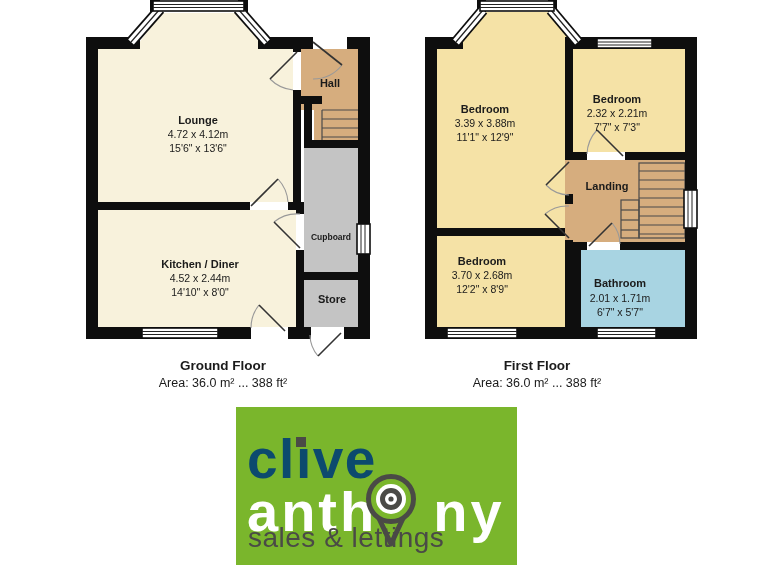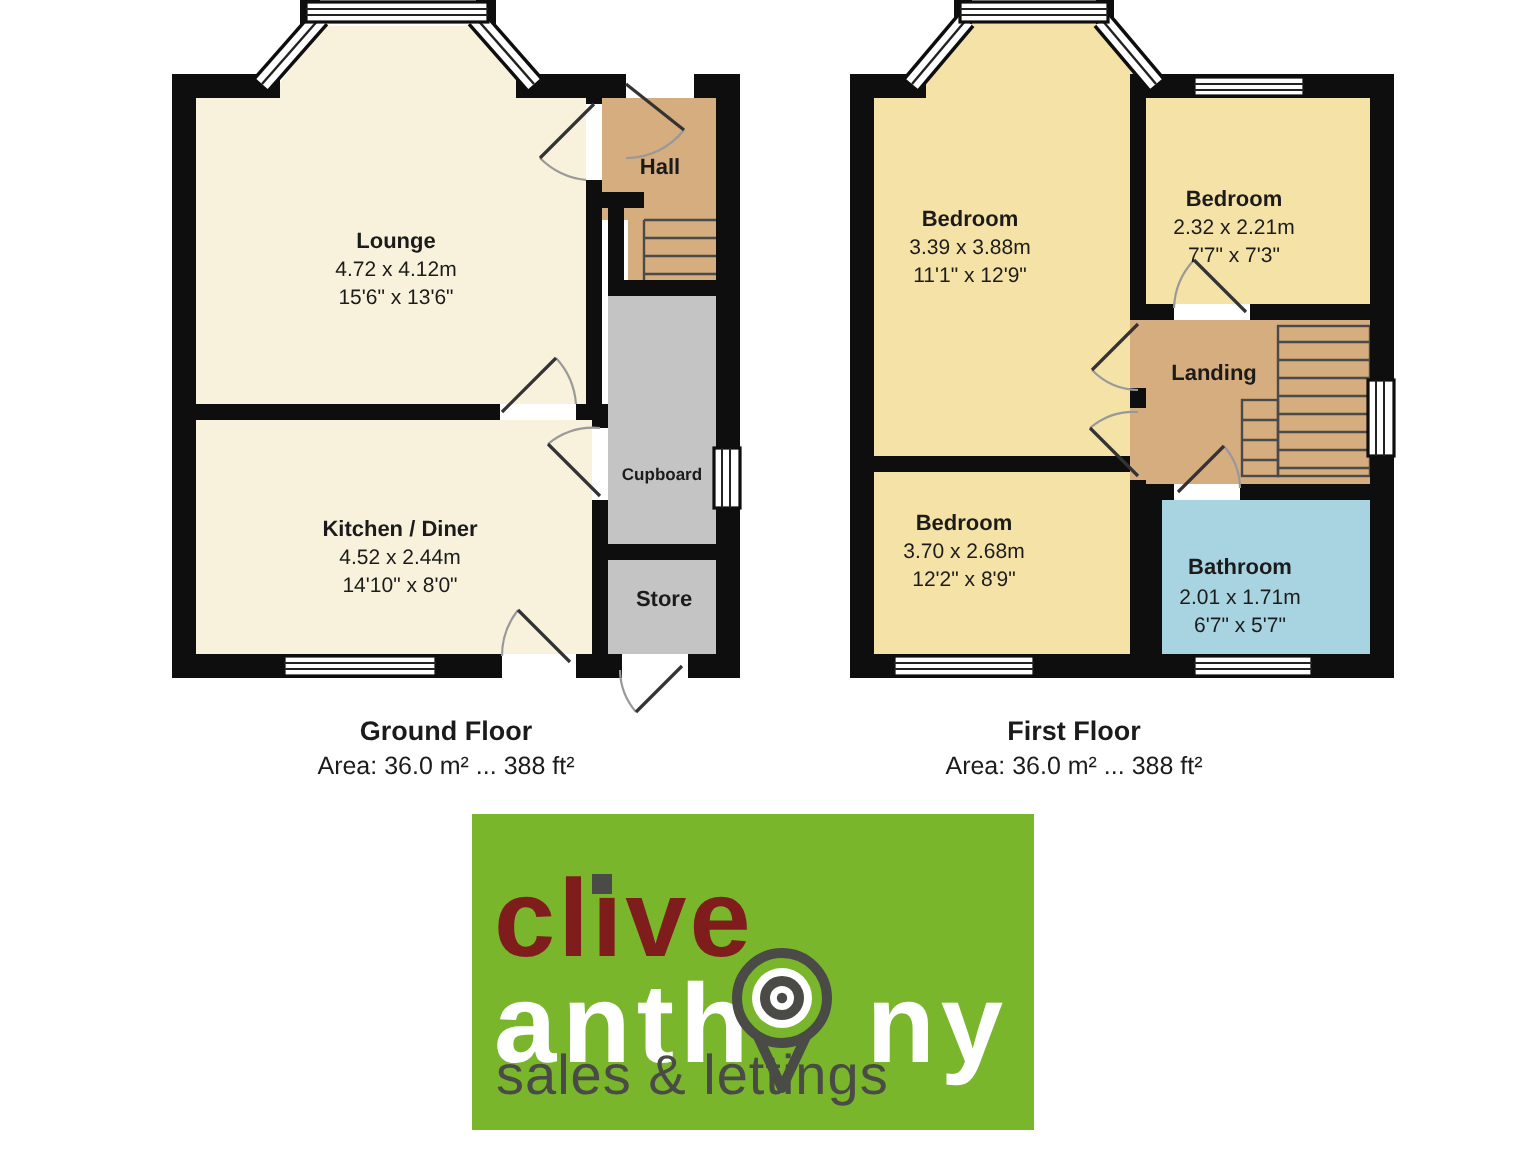--- a/index.html
+++ b/index.html
@@ -8,21 +8,21 @@
   #plans{position:absolute;left:0;top:0;}
   svg text{fill:#1b1b1b;}
   .room-name{font-weight:700;font-size:11px;}
   .room-dim{font-weight:400;font-size:10.5px;}
   .room-name-sm{font-weight:700;font-size:8.5px;}
   .floor-title{font-weight:700;font-size:13.5px;}
   .floor-area{font-weight:400;font-size:12.5px;}
   .logo{position:absolute;left:236px;top:407px;width:281px;height:158px;
         background:#7ab62c;}
   .logo .l1{position:absolute;left:11px;top:25px;line-height:1;
-        font-weight:700;font-size:55px;letter-spacing:1.5px;color:#7f1d1d;white-space:nowrap;}
+        font-weight:700;font-size:55px;letter-spacing:1.5px;color:#0c4a6e;white-space:nowrap;}
   .logo .i-dot{position:absolute;left:60px;top:30px;width:10px;height:10px;background:#4a4a46;}
   .logo .l2{position:absolute;left:11px;top:77px;line-height:1;
         font-weight:700;font-size:56px;letter-spacing:3px;color:#ffffff;white-space:nowrap;}
   .logo .pin-gap{display:inline-block;width:56px;}
   .logo .pin{position:absolute;left:127px;top:64px;}
   .logo .l3{position:absolute;left:12px;top:117px;line-height:1;
         font-weight:400;font-size:28px;letter-spacing:0.5px;color:#4a4a46;white-space:nowrap;}
 </style>
 </head>
 <body>

